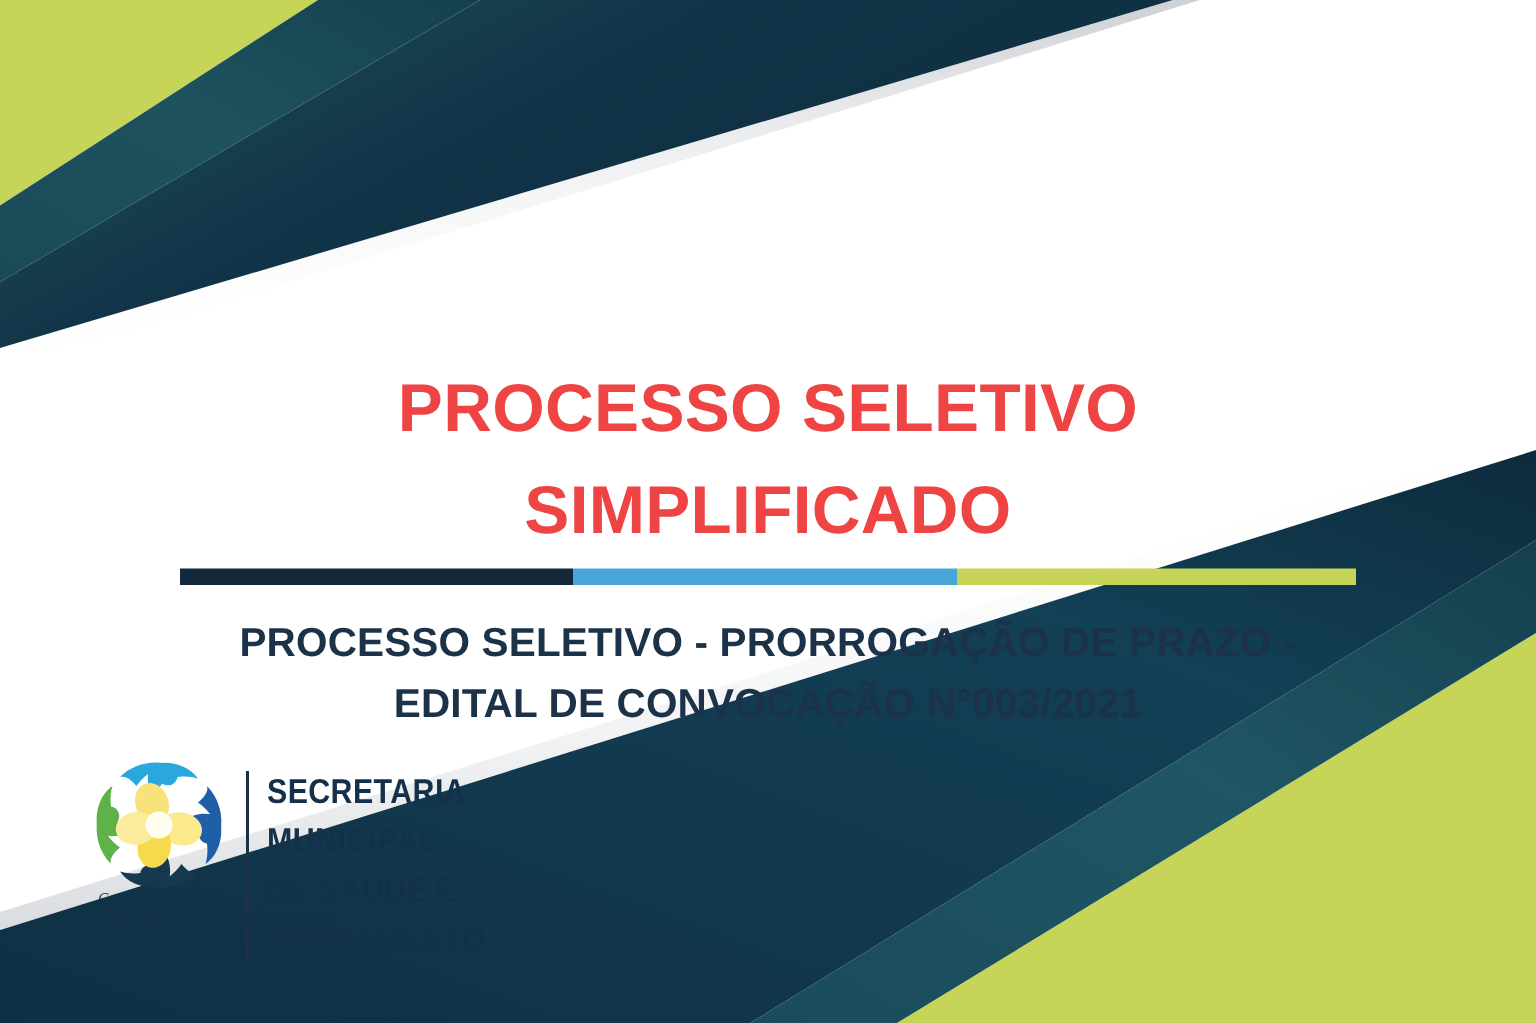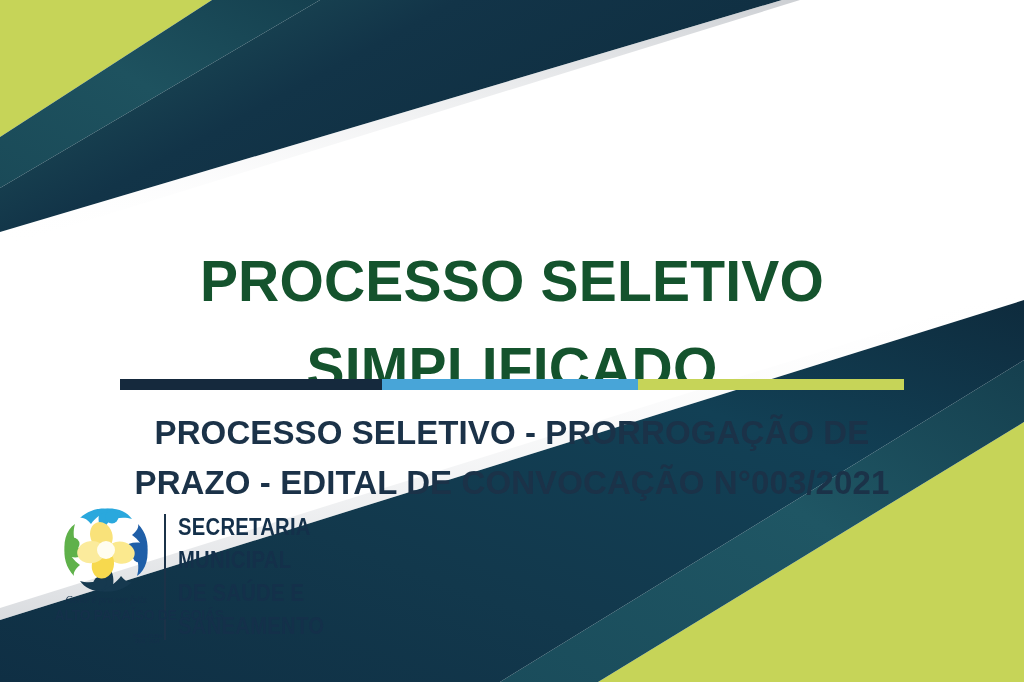--- a/index.html
+++ b/index.html
@@ -30,24 +30,24 @@
     position: absolute;
     left: 0;
     top: 238px;
     width: 1024px;
     text-align: center;
   }
   .main-title {
     margin: 0;
     font-family: "Liberation Sans", sans-serif;
     font-weight: bold;
-    font-size: 57px;
+    font-size: 45px;
     line-height: 1.52;
     letter-spacing: 0.2px;
-    color: #14532d;
+    color: #ef4444;
     padding: 0 170px;
   }
 
   
   .divider {
     position: absolute;
     left: 120px;
     top: 379px;
     width: 784px;
     height: 11px;
@@ -62,21 +62,21 @@
     position: absolute;
     left: 0;
     top: 408px;
     width: 1024px;
     text-align: center;
   }
   .subtitle {
     margin: 0;
     font-family: "Liberation Sans", sans-serif;
     font-weight: bold;
-    font-size: 33px;
+    font-size: 27px;
     line-height: 1.52;
     letter-spacing: 0.1px;
     color: #1b3248;
     padding: 0 120px;
   }
 
   
   .logo-lockup {
     position: absolute;
     left: 52px;

